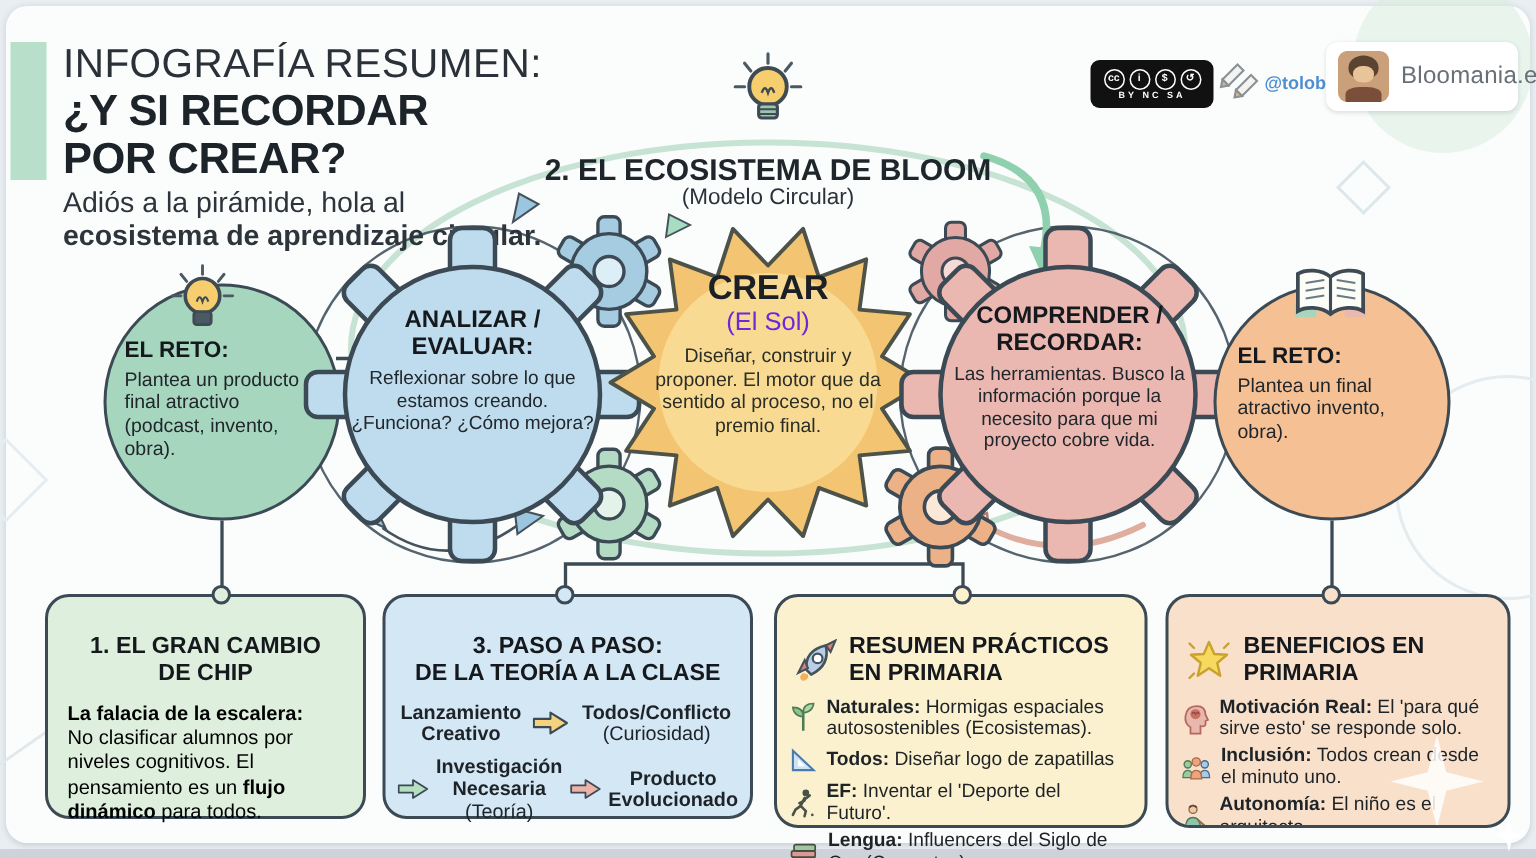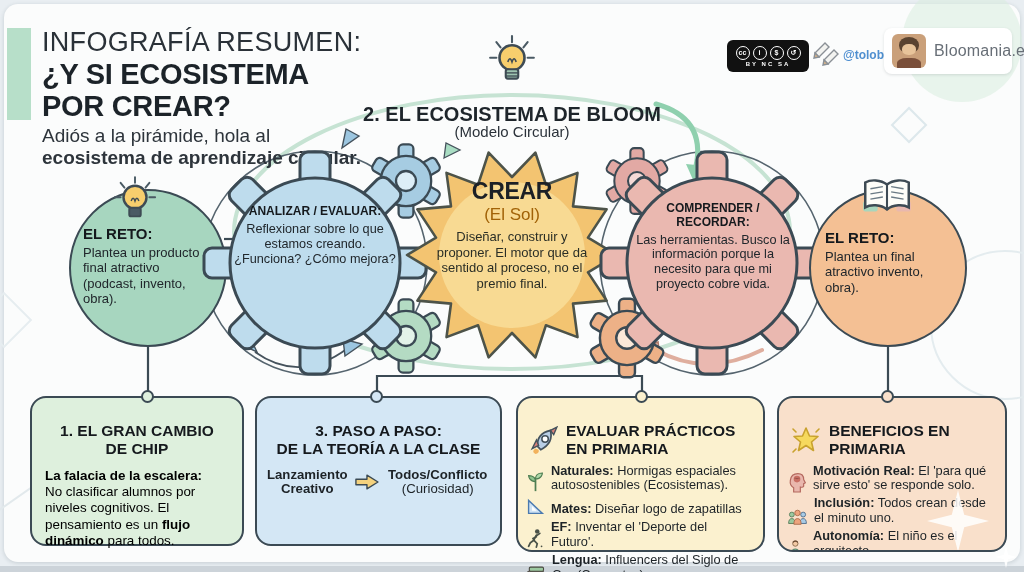--- a/index.html
+++ b/index.html
@@ -58,27 +58,27 @@
   .circle-shape{border-radius:50%;border:2.5px solid var(--ink);z-index:4;text-align:left}
   .circle-left{left:69px;top:189px;width:158px;height:158px;background:var(--circleL);padding:34px 12px 0}
   .circle-right{left:809px;top:189px;width:158px;height:158px;background:var(--circleR);padding:38px 14px 0}
   .shape-title{font-size:15px;font-weight:800;color:#15191d;margin-bottom:3px}
   .shape-body{font-size:13px;line-height:1.18;color:#20262b}
 
   .gear-wrap{z-index:4}
   .gear-text{position:absolute;text-align:center;z-index:5}
   .gear-text-analyze{left:232px;top:205px;width:166px}
   .gear-text-understand{left:632px;top:202px;width:162px}
-  .gear-title{font-size:12px;font-weight:800;color:#15191d;line-height:1.15;margin-bottom:3px}
+  .gear-title{font-size:16px;font-weight:800;color:#15191d;line-height:1.15;margin-bottom:3px}
   .gear-body{font-size:12.7px;line-height:1.17;color:#21272c}
 
   .sun-wrap{left:397px;top:140px;width:230px;height:230px;z-index:4}
   .sun-text{left:432px;top:178px;width:160px;text-align:center;z-index:5}
   .sun-title{font-size:23px;font-weight:800;letter-spacing:-.3px;color:#1c2026}
-  .sun-sub{font-size:17px;color:#a16207;margin-bottom:4px}
+  .sun-sub{font-size:17px;color:#6d28d9;margin-bottom:4px}
   .sun-body{font-size:13px;line-height:1.2;color:#2a2e26}
 
   .bulb-top{left:487px;top:34px;z-index:5}
   .bulb-left{left:112px;top:176px;z-index:5}
   .book-top{left:858px;top:174px;z-index:5}
 
   
   .bbox{border:2.2px solid var(--ink);border-radius:16px;z-index:6;padding-top:24px}
   .bbox-title{text-align:center;font-size:15.5px;font-weight:800;line-height:1.18;color:#15191d}
   .box-chip{left:30px;top:396px;width:214px;height:150px;background:var(--box1)}
@@ -86,21 +86,21 @@
   .box-steps{left:255px;top:396px;width:247px;height:150px;background:var(--box2)}
   .steps-flow{padding:9px 8px 0;font-size:13.2px;color:#1d2327}
   .flow-row{display:flex;align-items:center;justify-content:center;gap:5px;margin-bottom:7px}
   .flow-label{font-weight:700;text-align:center;line-height:1.12}
   .flow-note{font-weight:400;text-align:center;line-height:1.12}
   .box-examples{left:516px;top:396px;width:249px;height:156px;background:var(--box3)}
   .box-benefits{left:777px;top:396px;width:230px;height:156px;background:var(--box4);overflow:hidden}
   .bbox-header{display:flex;align-items:center;gap:8px;padding:0 12px;margin-bottom:5px}
   .bbox-header .bbox-title{text-align:left}
   .item-list{padding:0 10px 0 8px}
-  .item{display:flex;gap:6px;align-items:flex-end;margin-bottom:3.5px}
+  .item{display:flex;gap:6px;align-items:center;margin-bottom:3.5px}
   .item-icon{flex:none;margin-top:1px}
   .item-text{font-size:12.8px;line-height:1.15;color:#1d2327}
   .item-label{font-weight:700}
 
   .node{width:13px;height:13px;border:2.2px solid var(--ink);border-radius:50%;z-index:7}
   .sparkle{clip-path:polygon(50% 0,60% 40%,100% 50%,60% 60%,50% 100%,40% 60%,0 50%,40% 40%);
            background:#fff;z-index:8;pointer-events:none}
 </style>
 </head>
 <body>
@@ -108,21 +108,21 @@
 <div class="abs canvas"></div>
 <div class="abs deco deco-mint-circle"></div>
 <div class="abs deco deco-diamond"></div>
 <div class="abs deco deco-ring"></div>
 <div class="abs deco deco-line"></div>
 <div class="abs deco deco-diamond2"></div>
 <div class="abs bottom-strip"></div>
 
 <div class="abs mint-bar"></div>
 <div class="abs kicker">INFOGRAFÍA RESUMEN:</div>
-<div class="abs h-title" style="top:58px">¿Y SI ECOSISTEMA</div>
+<div class="abs h-title" style="top:58px">¿Y SI RECORDAR</div>
 <div class="abs h-title" style="top:90px">POR CREAR?</div>
 <div class="abs h-sub" style="top:125px">Adiós a la pirámide, hola al</div>
 <div class="abs h-sub bold" style="top:147px">ecosistema de aprendizaje circular.</div>
 
 <div class="abs cc-badge">
   <div class="cc-row">
     <span class="cc-circle">cc</span>
     <span class="cc-circle">i</span>
     <span class="cc-circle">$</span>
     <span class="cc-circle">↺</span>
@@ -328,52 +328,65 @@
     <div class="flow-row">
       <div class="flow-label" style="width:92px">Lanzamiento Creativo</div>
       <svg width="26" height="18" viewBox="0 0 26 18">
           <polygon points="1,6 13,6 13,1.5 25,9 13,16.5 13,12 1,12" fill="var(--arrowY)" stroke="var(--ink)" stroke-width="1.5" stroke-linejoin="round"></polygon>
         </svg>
       <div style="width:118px">
         <div class="flow-label">Todos/Conflicto</div>
         <div class="flow-note">(Curiosidad)</div>
       </div>
     </div>
+    <div class="flow-row">
+      <svg width="26" height="18" viewBox="0 0 26 18">
+          <polygon points="1,6 13,6 13,1.5 25,9 13,16.5 13,12 1,12" fill="var(--arrowG)" stroke="var(--ink)" stroke-width="1.5" stroke-linejoin="round"></polygon>
+        </svg>
+      <div style="width:88px">
+        <div class="flow-label">Investigación Necesaria</div>
+        <div class="flow-note">(Teoría)</div>
+      </div>
+      <svg width="26" height="18" viewBox="0 0 26 18">
+          <polygon points="1,6 13,6 13,1.5 25,9 13,16.5 13,12 1,12" fill="var(--arrowP)" stroke="var(--ink)" stroke-width="1.5" stroke-linejoin="round"></polygon>
+        </svg>
+      <div class="flow-label" style="width:92px">Producto Evolucionado</div>
+    </div>
   </div>
 </div>
 
 <div class="abs bbox box-examples">
   <div class="bbox-header">
     <svg width="28" height="28" viewBox="0 0 26 26">
       <path d="M5 21 q-4 3 0 5 q4 -1 3 -4 Z" fill="#f2b25c"></path>
       <path d="M7 19 Q6 7 19 4 Q22 16 10 22 Z" fill="#b9cfe6" stroke="#44525c" stroke-width="1.6"></path>
       <path d="M19 4 L25 1 L22 8 Z" fill="#d98078" stroke="#44525c" stroke-width="1.3"></path>
       <circle cx="14" cy="12" r="3" fill="#fff" stroke="#44525c" stroke-width="1.4"></circle>
       <path d="M8 18 L2 21 L6 13 Z" fill="#d98078" stroke="#44525c" stroke-width="1.3"></path>
     </svg>
     <div class="bbox-title">
-      <span>EVALUAR PRÁCTICOS</span><br>
+      <span>RESUMEN PRÁCTICOS</span><br>
       <span>EN PRIMARIA</span>
     </div>
   </div>
   <div class="item-list">
     <div class="item">
       <svg class="item-icon" width="19" height="21" viewBox="0 0 22 24">
         <path d="M11 22 C11 14 11 10 11 6" stroke="#4e7d52" stroke-width="2" fill="none"></path>
         <path d="M11 11 C4 11 3 5 3 4 C9 4 11 7 11 11 Z" fill="#8fc48e" stroke="#4e7d52" stroke-width="1.3"></path>
         <path d="M11 8 C18 8 19 2 19 1 C13 1 11 4 11 8 Z" fill="#aed8a8" stroke="#4e7d52" stroke-width="1.3"></path>
       </svg>
       <div class="item-text"><span class="item-label">Naturales:</span><span> Hormigas espaciales autosostenibles (Ecosistemas).</span></div>
     </div>
     <div class="item">
       <svg class="item-icon" width="19" height="19" viewBox="0 0 22 22">
         <path d="M3 19 L19 19 L3 4 Z" fill="#cfe3f4" stroke="#4a7ab0" stroke-width="1.6"></path>
         <path d="M7 16 L12.5 16 L7 10.5 Z" fill="#fff"></path>
       </svg>
-      <div class="item-text"><span class="item-label">Mates:</span><span> Diseñar logo de zapatillas</span></div>
+      <div class="item-text"><span class="item-label">Todos:</span><span> Diseñar logo de zapatillas</span></div>
     </div>
     <div class="item">
       <svg class="item-icon" width="19" height="21" viewBox="0 0 22 24">
         <circle cx="13" cy="4" r="2.6" fill="#4a5248"></circle>
         <g stroke="#4a5248" stroke-width="2" fill="none" stroke-linecap="round">
           <path d="M12 8 L9 14"></path>
             <path d="M12 9 L16 6"></path>
             <path d="M12 10 L8 12"></path>
           <path d="M9 14 L13 18 L12 22"></path>
             <path d="M9 14 L5 17 L3 21"></path>

